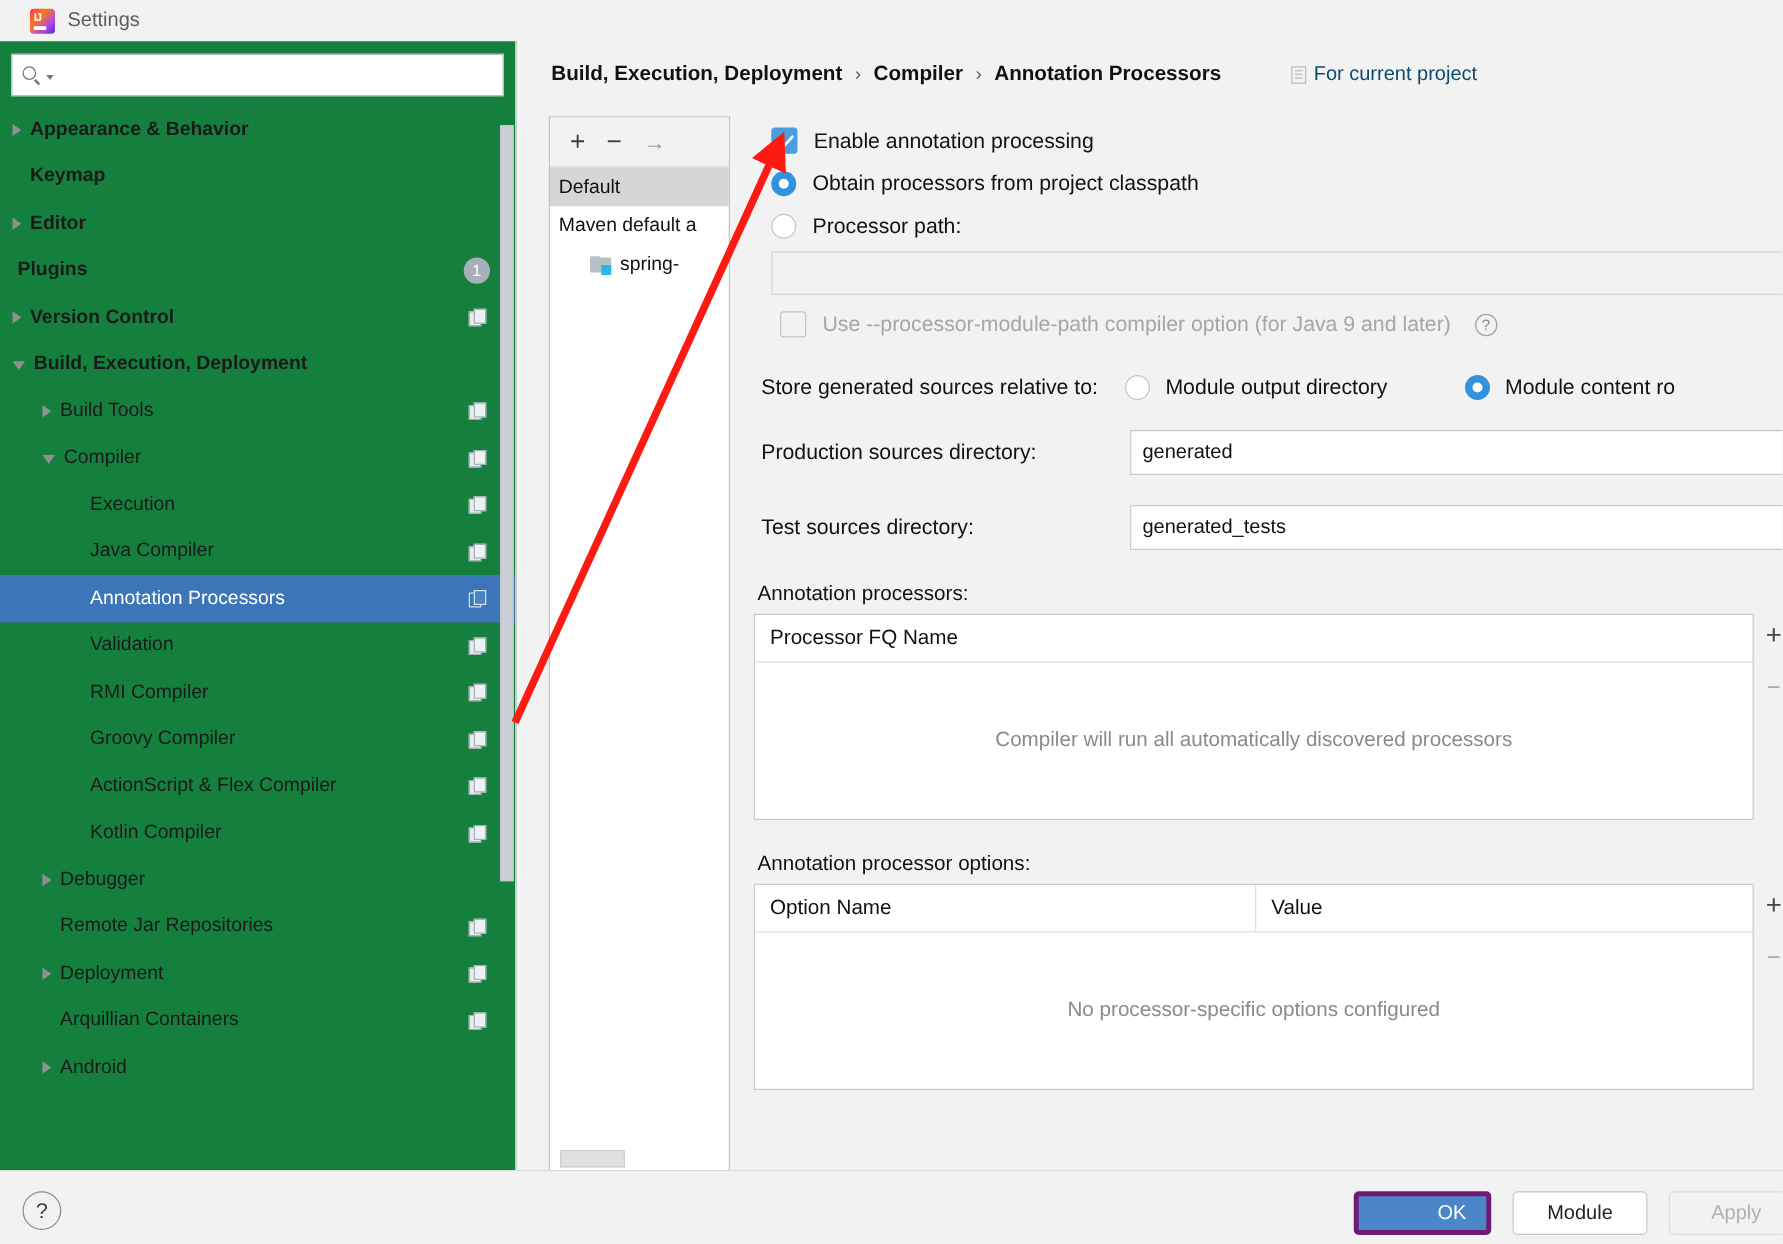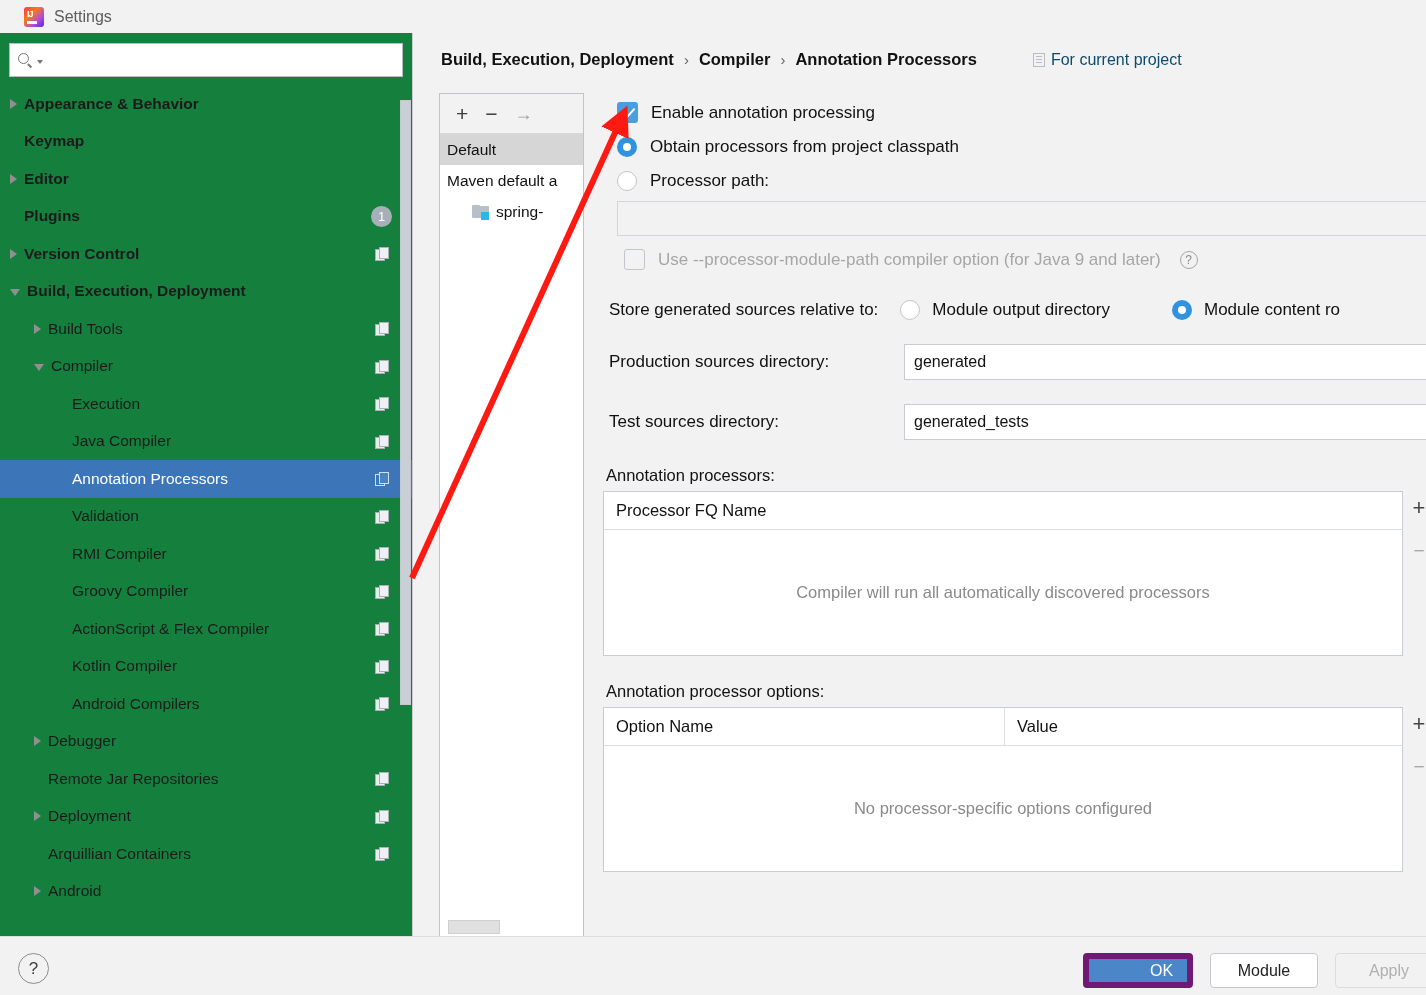--- a/index.html
+++ b/index.html
@@ -240,21 +240,21 @@
   }
   .help-btn {
     position:absolute; left:18px; top:16px; width:31px; height:31px; border-radius:50%;
     border:1.4px solid #8d8d8d; display:flex; align-items:center; justify-content:center;
     font-size:17px; color:#3c3c3c; background:#f2f2f2;
   }
   .btn {
     position:absolute; top:16px; height:35px; border-radius:4px; font-size:16px;
     display:flex; align-items:center; justify-content:center;
   }
-  .btn-ok { left:1083px; width:110px; background:#4a86c8; border:6px solid #701a75; color:#fff;padding-left:47px; }
+  .btn-ok { left:1083px; width:110px; background:#4a86c8; border:4px solid #701a75; color:#fff;padding-left:47px; }
   .btn-cancel { left:1210px; width:108px; background:#fff; border:1px solid #c4c8cc; color:#222; }
   .btn-apply { left:1335px; width:108px; background:#f2f2f2; border:1px solid #dcdcdc; color:#b0b0b0; }
 
   
   .annot { position:absolute; left:0; top:0; width:1426px; height:995px; pointer-events:none; }
 </style>
 </head>
 <body>
 
 <div class="titlebar">
@@ -280,21 +280,21 @@
         <span class="label bold">Appearance &amp; Behavior</span>
       </div>
       <div class="row" style="padding-left: 10px;">
         <span class="arrow none"></span>
         <span class="label bold">Keymap</span>
       </div>
       <div class="row" style="padding-left: 10px;">
         <span class="arrow"></span>
         <span class="label bold">Editor</span>
       </div>
-      <div class="row" style="padding-left: 10px; text-align: center;">
+      <div class="row" style=" text-align: center;">
         <span class="arrow none"></span>
         <span class="label bold">Plugins</span>
         <span class="badge">1</span>
       </div>
       <div class="row" style="padding-left: 10px;">
         <span class="arrow"></span>
         <span class="label bold">Version Control</span>
         <span class="copy-icon"></span>
       </div>
       <div class="row" style="padding-left: 10px;">
@@ -342,25 +342,20 @@
         <span class="copy-icon"></span>
       </div>
       <div class="row" style="padding-left: 58px;">
         <span class="arrow none"></span>
         <span class="label">ActionScript &amp; Flex Compiler</span>
         <span class="copy-icon"></span>
       </div>
       <div class="row" style="padding-left: 58px;">
         <span class="arrow none"></span>
         <span class="label">Kotlin Compiler</span>
-        <span class="copy-icon"></span>
-      </div>
-      <div class="row" style="padding-left: 58px;">
-        <span class="arrow none"></span>
-        <span class="label">Android Compilers</span>
         <span class="copy-icon"></span>
       </div>
       <div class="row" style="padding-left: 34px;">
         <span class="arrow"></span>
         <span class="label">Debugger</span>
       </div>
       <div class="row" style="padding-left: 34px;">
         <span class="arrow none"></span>
         <span class="label">Remote Jar Repositories</span>
         <span class="copy-icon"></span>

